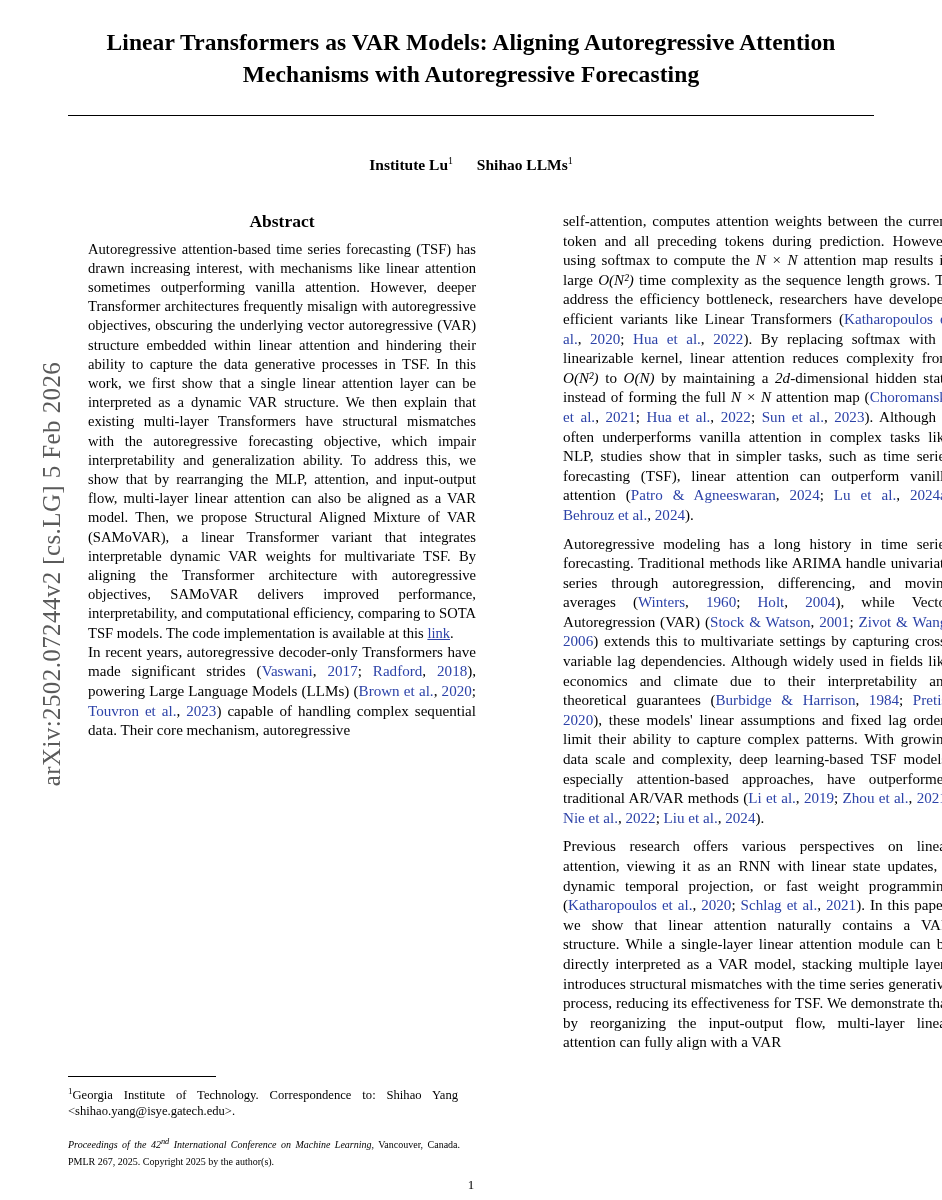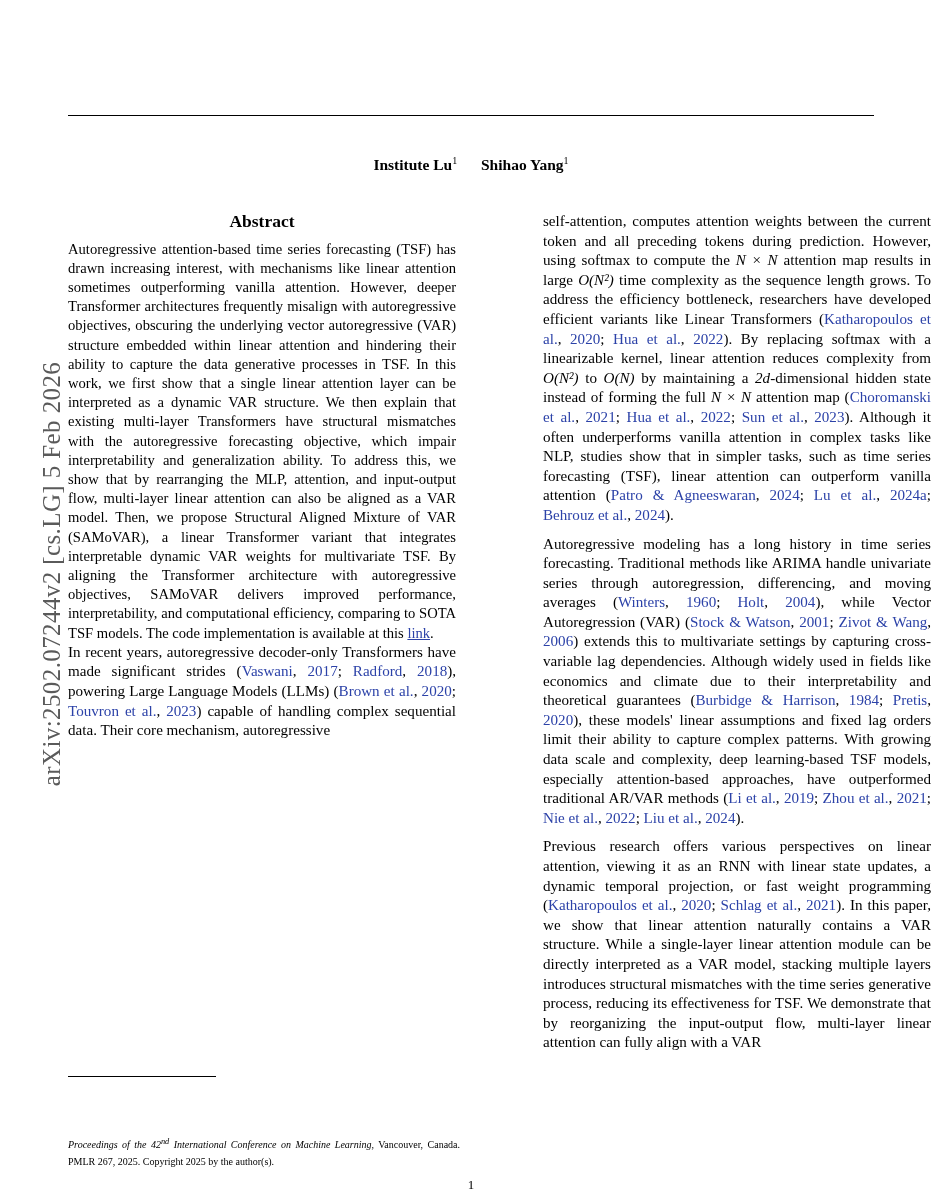--- a/index.html
+++ b/index.html
@@ -73,20 +73,21 @@
   .author-gap { display: inline-block; width: 16px; }
 
   
   .col {
     position: absolute;
     top: 212px;
     width: 388px;
     font-size: 15.1px;
     line-height: 19.6px;
     text-align: justify;
+    margin-left: 20px;
   }
   .col-left { left: 68px; }
   .col-right { left: 543px; }
 
   .section-head {
     font-size: 17px;
     font-weight: bold;
     margin: 16px 0 7px 0;
     text-align: left;
   }
@@ -148,44 +149,50 @@
     font-size: 13px;
   }
 </style>
 </head>
 <body>
 
 <div class="page">
 
   <div class="arxiv-stamp">arXiv:2502.07244v2  [cs.LG]  5 Feb 2026</div>
 
+  <div class="title-block">
+    <div class="paper-title">Linear Transformers as VAR Models: Aligning Autoregressive Attention Mechanisms with Autoregressive Forecasting</div>
+  </div>
   <div class="title-rule"></div>
 
   <div class="authors">
     <span><span>Institute Lu</span><sup>1</sup></span>
     <span class="author-gap"></span>
-    <span><span>Shihao Yang</span><sup>1</sup></span>
+    <span><span>Shihao LLMs</span><sup>1</sup></span>
   </div>
 
   <div class="col col-left">
     <div class="abstract-head">Abstract</div>
     <div class="abstract-body">
       <span>Autoregressive attention-based time series forecasting (TSF) has drawn increasing interest, with mechanisms like linear attention sometimes outperforming vanilla attention. However, deeper Transformer architectures frequently misalign with autoregressive objectives, obscuring the underlying vector autoregressive (VAR) structure embedded within linear attention and hindering their ability to capture the data generative processes in TSF. In this work, we first show that a single linear attention layer can be interpreted as a dynamic VAR structure. We then explain that existing multi-layer Transformers have structural mismatches with the autoregressive forecasting objective, which impair interpretability and generalization ability. To address this, we show that by rearranging the MLP, attention, and input-output flow, multi-layer linear attention can also be aligned as a VAR model. Then, we propose Structural Aligned Mixture of VAR (SAMoVAR), a linear Transformer variant that integrates interpretable dynamic VAR weights for multivariate TSF. By aligning the Transformer architecture with autoregressive objectives, SAMoVAR delivers improved performance, interpretability, and computational efficiency, comparing to SOTA TSF models. The code implementation is available at this </span><a class="link" href="#">link</a><span>.</span>
     </div>
 
 
     <p class="para" id="intro-p1"><span>In recent years, autoregressive decoder-only Transformers have made significant strides (</span><span class="cite">Vaswani</span><span>, </span><span class="cite">2017</span><span>; </span><span class="cite">Radford</span><span>, </span><span class="cite">2018</span><span>), powering Large Language Models (LLMs) (</span><span class="cite">Brown et al.</span><span>, </span><span class="cite">2020</span><span>; </span><span class="cite">Touvron et al.</span><span>, </span><span class="cite">2023</span><span>) capable of handling complex sequential data. Their core mechanism, autoregressive</span></p>
   </div>
 
   <div class="col col-right">
     <p class="para" id="rp1"><span>self-attention, computes attention weights between the current token and all preceding tokens during prediction. However, using softmax to compute the </span><span class="math">N × N</span><span> attention map results in large </span><span class="math">O(N²)</span><span> time complexity as the sequence length grows. To address the efficiency bottleneck, researchers have developed efficient variants like Linear Transformers (</span><span class="cite">Katharopoulos et al.</span><span>, </span><span class="cite">2020</span><span>; </span><span class="cite">Hua et al.</span><span>, </span><span class="cite">2022</span><span>). By replacing softmax with a linearizable kernel, linear attention reduces complexity from </span><span class="math">O(N²)</span><span> to </span><span class="math">O(N)</span><span> by maintaining a </span><span class="math">2d</span><span>-dimensional hidden state instead of forming the full </span><span class="math">N × N</span><span> attention map (</span><span class="cite">Choromanski et al.</span><span>, </span><span class="cite">2021</span><span>; </span><span class="cite">Hua et al.</span><span>, </span><span class="cite">2022</span><span>; </span><span class="cite">Sun et al.</span><span>, </span><span class="cite">2023</span><span>). Although it often underperforms vanilla attention in complex tasks like NLP, studies show that in simpler tasks, such as time series forecasting (TSF), linear attention can outperform vanilla attention (</span><span class="cite">Patro &amp; Agneeswaran</span><span>, </span><span class="cite">2024</span><span>; </span><span class="cite">Lu et al.</span><span>, </span><span class="cite">2024a</span><span>; </span><span class="cite">Behrouz et al.</span><span>, </span><span class="cite">2024</span><span>).</span></p>
     <p class="para" id="rp2"><span>Autoregressive modeling has a long history in time series forecasting. Traditional methods like ARIMA handle univariate series through autoregression, differencing, and moving averages (</span><span class="cite">Winters</span><span>, </span><span class="cite">1960</span><span>; </span><span class="cite">Holt</span><span>, </span><span class="cite">2004</span><span>), while Vector Autoregression (VAR) (</span><span class="cite">Stock &amp; Watson</span><span>, </span><span class="cite">2001</span><span>; </span><span class="cite">Zivot &amp; Wang</span><span>, </span><span class="cite">2006</span><span>) extends this to multivariate settings by capturing cross-variable lag dependencies. Although widely used in fields like economics and climate due to their interpretability and theoretical guarantees (</span><span class="cite">Burbidge &amp; Harrison</span><span>, </span><span class="cite">1984</span><span>; </span><span class="cite">Pretis</span><span>, </span><span class="cite">2020</span><span>), these models' linear assumptions and fixed lag orders limit their ability to capture complex patterns. With growing data scale and complexity, deep learning-based TSF models, especially attention-based approaches, have outperformed traditional AR/VAR methods (</span><span class="cite">Li et al.</span><span>, </span><span class="cite">2019</span><span>; </span><span class="cite">Zhou et al.</span><span>, </span><span class="cite">2021</span><span>; </span><span class="cite">Nie et al.</span><span>, </span><span class="cite">2022</span><span>; </span><span class="cite">Liu et al.</span><span>, </span><span class="cite">2024</span><span>).</span></p>
     <p class="para" id="rp3"><span>Previous research offers various perspectives on linear attention, viewing it as an RNN with linear state updates, a dynamic temporal projection, or fast weight programming (</span><span class="cite">Katharopoulos et al.</span><span>, </span><span class="cite">2020</span><span>; </span><span class="cite">Schlag et al.</span><span>, </span><span class="cite">2021</span><span>). In this paper, we show that linear attention naturally contains a VAR structure. While a single-layer linear attention module can be directly interpreted as a VAR model, stacking multiple layers introduces structural mismatches with the time series generative process, reducing its effectiveness for TSF. We demonstrate that by reorganizing the input-output flow, multi-layer linear attention can fully align with a VAR</span></p>
   </div>
 
   <div class="footnote-rule"></div>
+  <div class="footnote">
+    <sup>1</sup><span>Georgia Institute of Technology. Correspondence to: Shihao Yang &lt;shihao.yang@isye.gatech.edu&gt;.</span>
+  </div>
 
   <div class="proceedings">
     <span>Proceedings of the 42</span><sup>nd</sup><span> International Conference on Machine Learning</span><span class="up">, Vancouver, Canada. PMLR 267, 2025. Copyright 2025 by the author(s).</span>
   </div>
 
   <div class="page-number">1</div>
 </div>
 
 </body></html>

